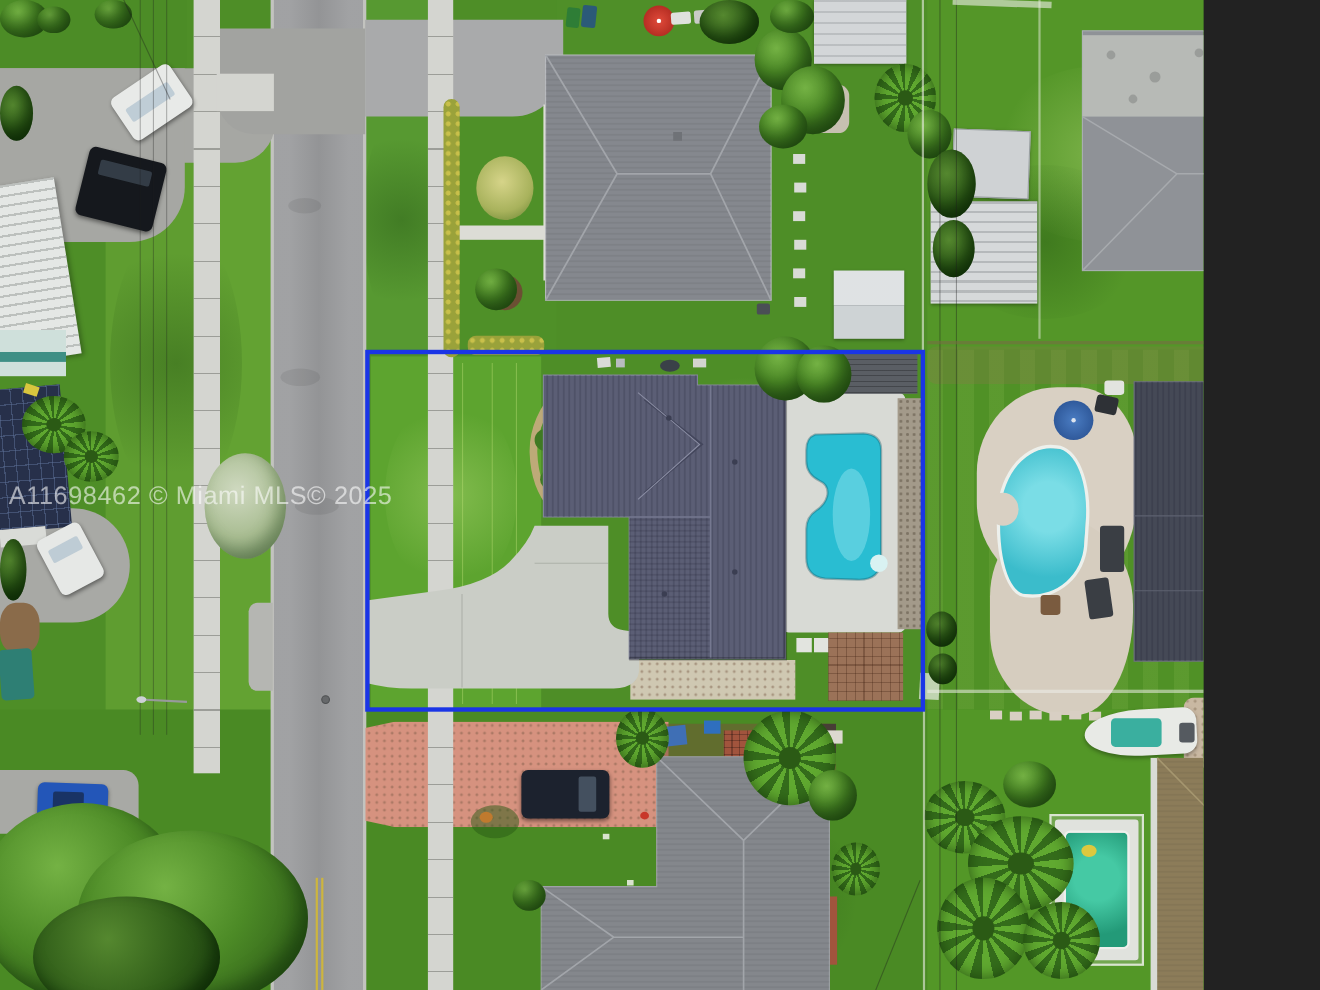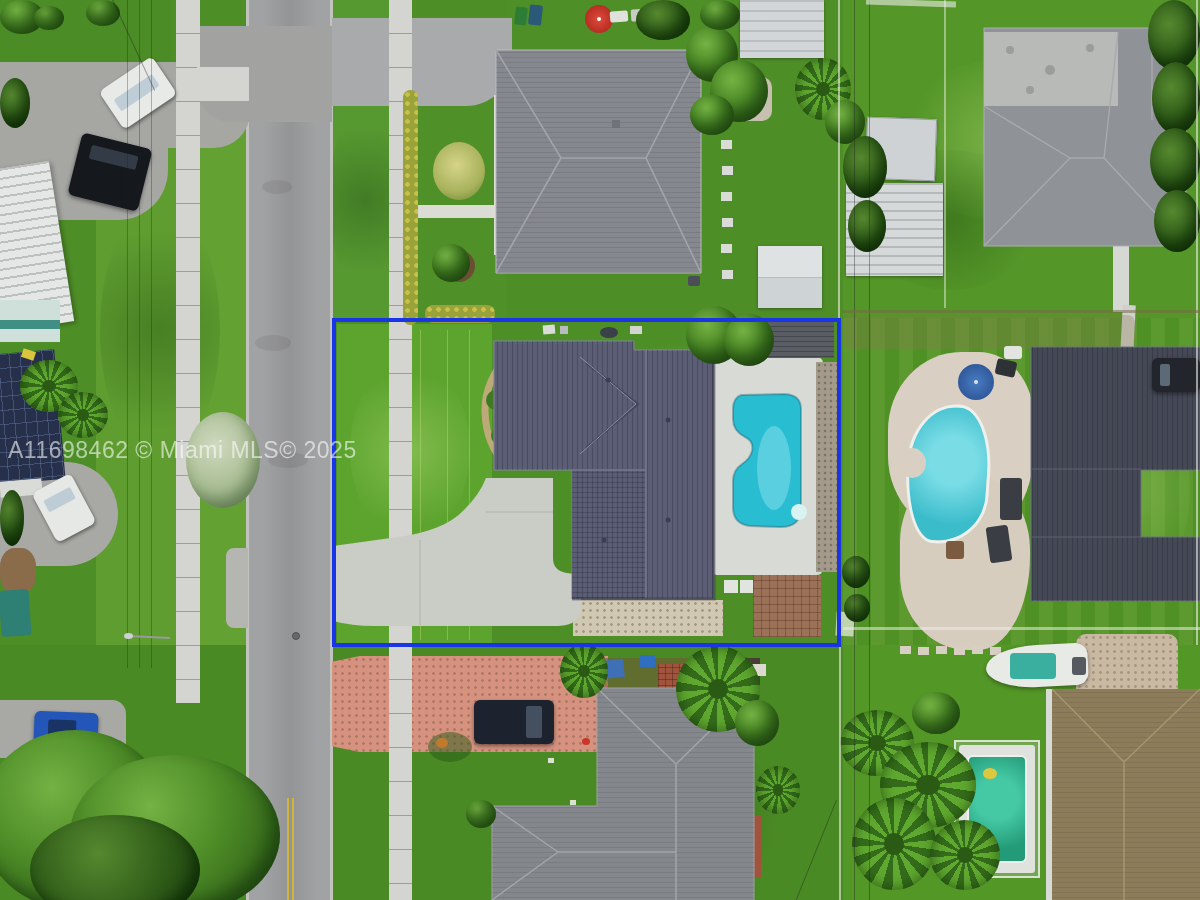--- a/index.html
+++ b/index.html
@@ -1,16 +1,16 @@
 <!DOCTYPE html>
 <html><head>
 <meta charset="utf-8">
 <style>
   html,body{margin:0;padding:0;background:#222;}
-  .scene{position:relative;width:1200px;height:900px;overflow:hidden;background:#4e8e27;
+  .scene{position:relative;width:1094px;height:900px;overflow:hidden;background:#4e8e27;
          font-family:"Liberation Sans",sans-serif;}
   .a{position:absolute;}
   .tree{position:absolute;border-radius:50%;
         background:radial-gradient(circle at 38% 32%,#74b244 0%,#4c8a26 45%,#33641a 80%);
         box-shadow:inset -8px -10px 16px rgba(10,40,5,.5);}
   .treedark{position:absolute;border-radius:50%;
         background:radial-gradient(circle at 40% 35%,#55882f 0%,#2f5c18 55%,#1f4410 85%);
         box-shadow:inset -6px -8px 14px rgba(5,30,0,.6);}
   .palm{position:absolute;border-radius:50%;
         background:repeating-conic-gradient(#60a930 0 14deg,#346c1b 14deg 28deg);

